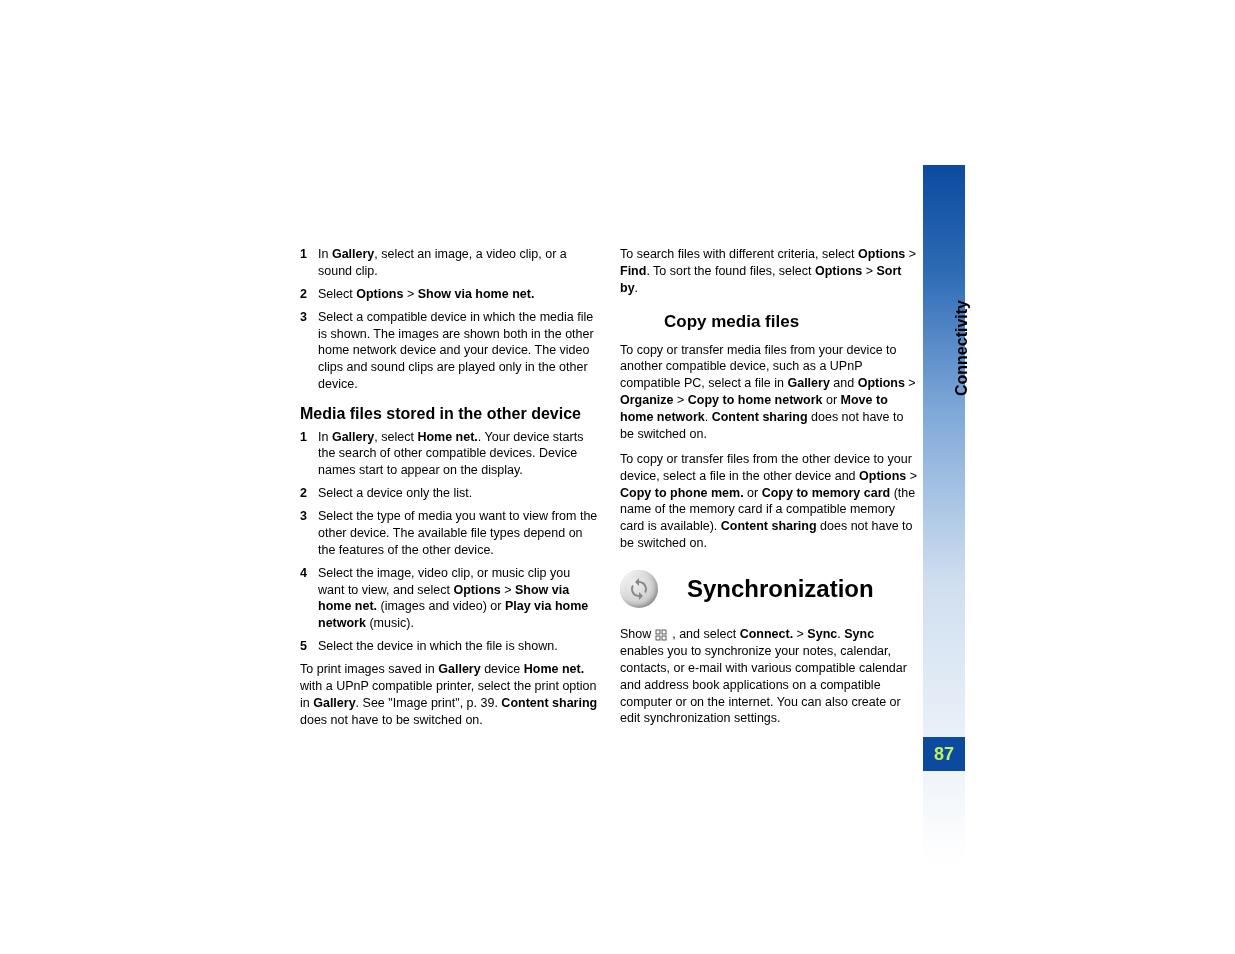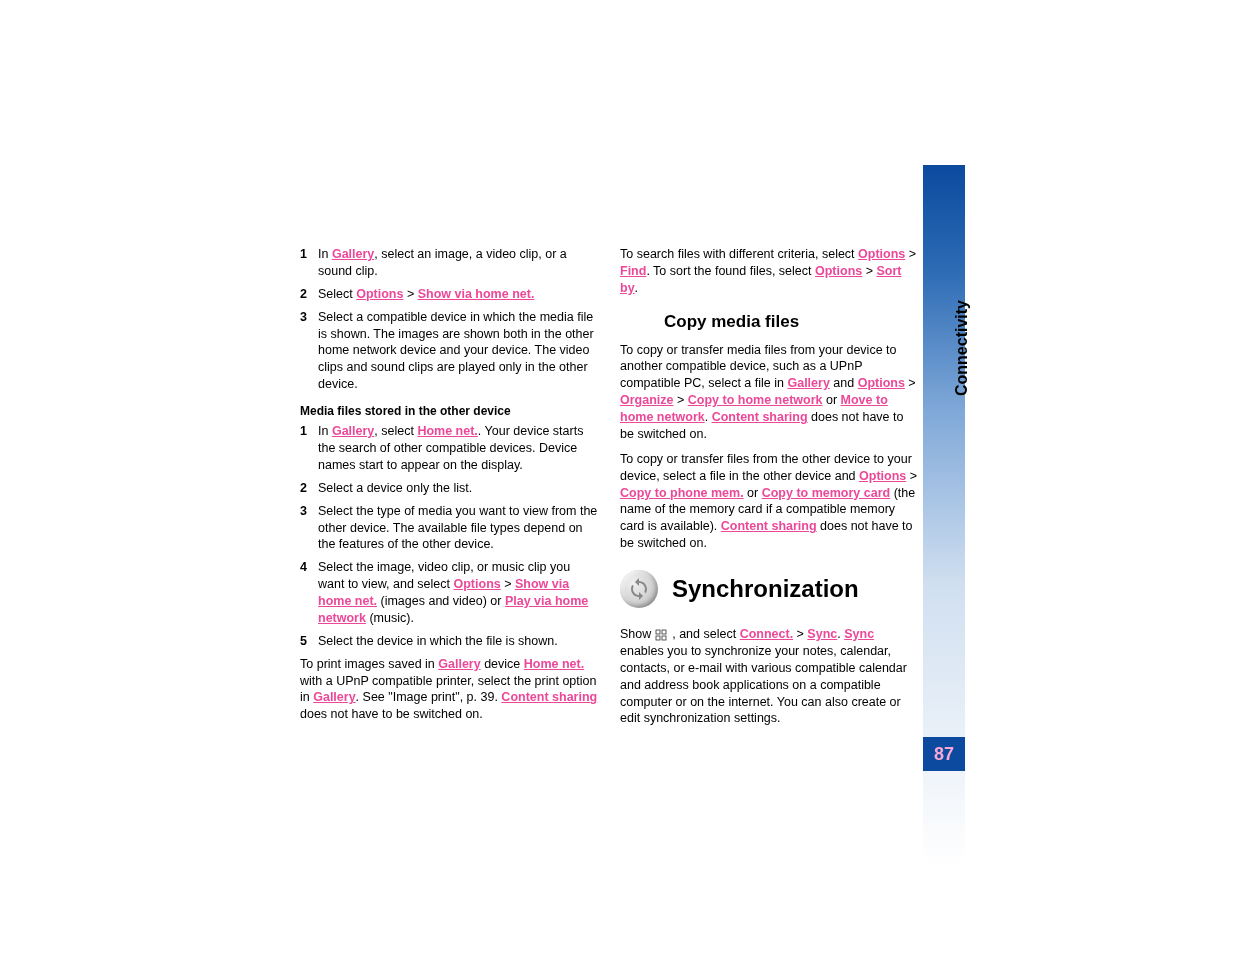--- a/index.html
+++ b/index.html
@@ -22,59 +22,58 @@
   display: flex;
   gap: 20px;
 }
 .col {
   width: 300px;
   font-size: 12.5px;
   line-height: 1.35;
   color: #000;
 }
 .link {
-  color: #ec4899;
-  font-weight: bold;
-  text-decoration: underline;
+  color: #000000;
+  font-weight: bold;
 }
 .ol-item {
   display: flex;
   margin-bottom: 6px;
 }
 .ol-num {
   width: 18px;
   flex-shrink: 0;
   font-weight: bold;
 }
 .ol-text {
   flex: 1;
 }
 .h3 {
   font-weight: bold;
-  font-size: 12px;
+  font-size: 16px;
   margin-top: 10px;
   margin-bottom: 4px;
 }
 .h2 {
   font-weight: bold;
   font-size: 17px;
   margin-top: 14px;
   margin-bottom: 8px;
   margin-left: 44px;
 }
 .h1-row {
   display: flex;
   align-items: center;
   margin-top: 18px;
   margin-bottom: 18px;
 }
 .h1 {
   font-weight: bold;
   font-size: 24px;
-  margin-left: 14px;
+  margin-left: 29px;
 }
 .sync-icon {
   width: 38px;
   height: 38px;
   border-radius: 50%;
   background: radial-gradient(circle at 35% 35%, #f0f0f0, #b8b8b8);
   box-shadow: inset -2px -2px 4px rgba(0,0,0,0.3), inset 2px 2px 4px rgba(255,255,255,0.7);
   display: flex;
   align-items: center;
   justify-content: center;
@@ -109,21 +108,21 @@
   font-size: 16px;
   color: #000;
 }
 .page-num-box {
   position: absolute;
   right: 270px;
   top: 737px;
   width: 42px;
   height: 34px;
   background: #0b4a9e;
-  color: #f9a8d4;
+  color: #bef264;
   font-weight: bold;
   font-size: 18px;
   display: flex;
   align-items: center;
   justify-content: center;
 }
 .menu-icon {
   display: inline-block;
   width: 14px;
   height: 12px;

